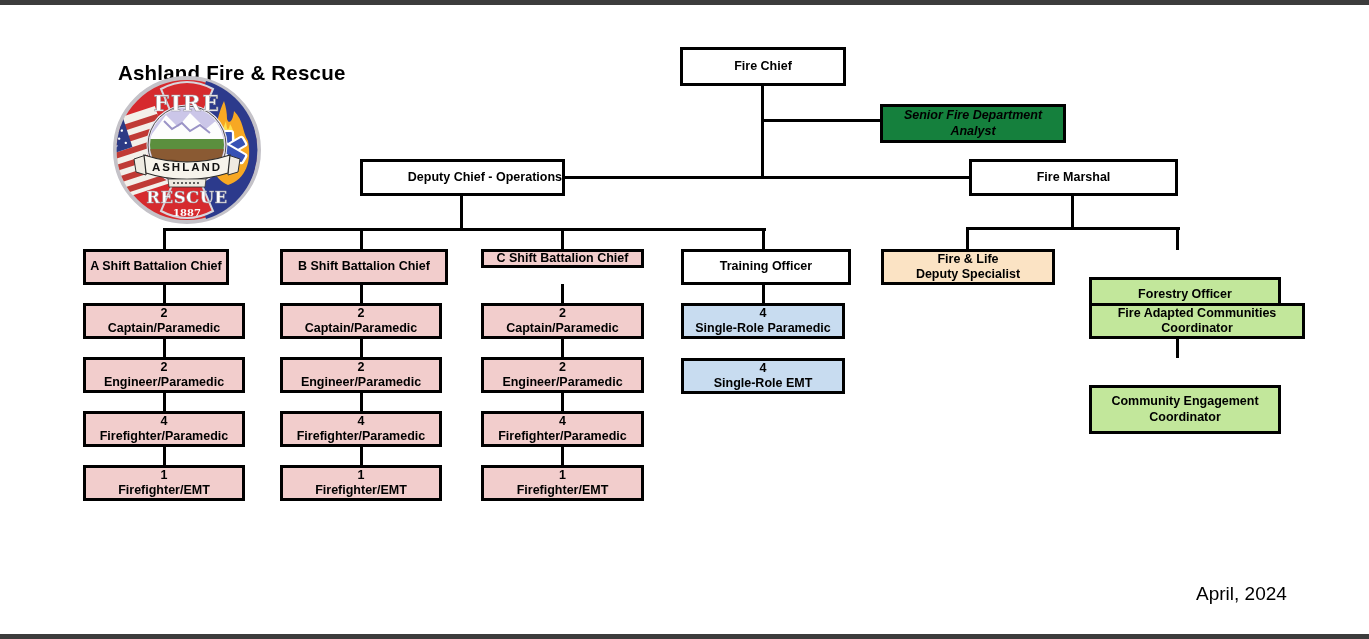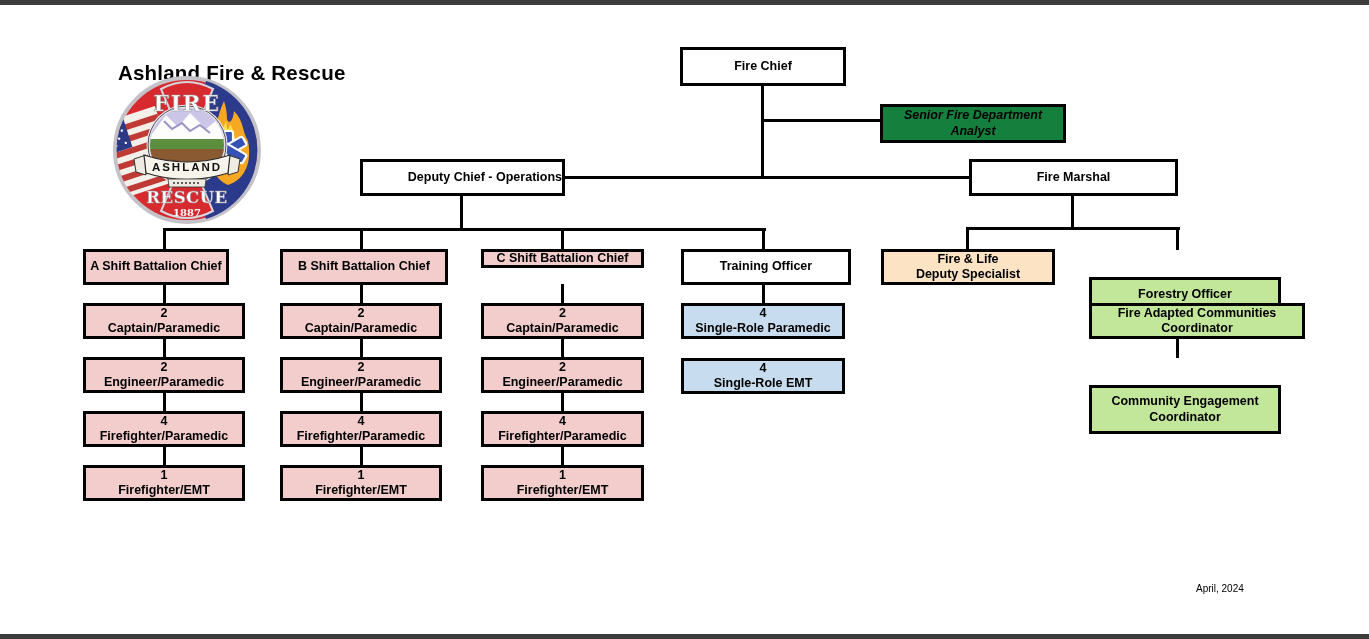--- a/index.html
+++ b/index.html
@@ -9,21 +9,21 @@
   .edge-bar.top{top:0;}
   .edge-bar.bottom{bottom:0;}
   .page-title{position:absolute;left:102px;top:45px;font-size:20.5px;font-weight:bold;
               letter-spacing:.2px;margin:16px;}
   .logo{position:absolute;left:106px;top:74px;width:162px;height:152px;}
   .chart{position:absolute;left:0;top:0;width:1369px;height:639px;}
   .node{position:absolute;box-sizing:border-box;border:3px solid #000;background:#fff;
         display:flex;flex-direction:column;justify-content:center;align-items:center;
         text-align:center;font-weight:bold;font-size:12.5px;line-height:15.5px;}
   .seg{position:absolute;background:#000;}
-  .footer-date{position:absolute;left:1196px;top:583px;font-size:10px;}
+  .footer-date{position:absolute;left:1196px;top:583px;font-size:19px;}
   .lg-serif{font-family:"DejaVu Serif","Liberation Serif",serif;font-weight:bold;}
 </style>
 </head>
 <body>
 
 <div class="page">
   <div class="edge-bar top"></div>
 
   <h1 class="page-title">Ashland Fire &amp; Rescue</h1>
 

